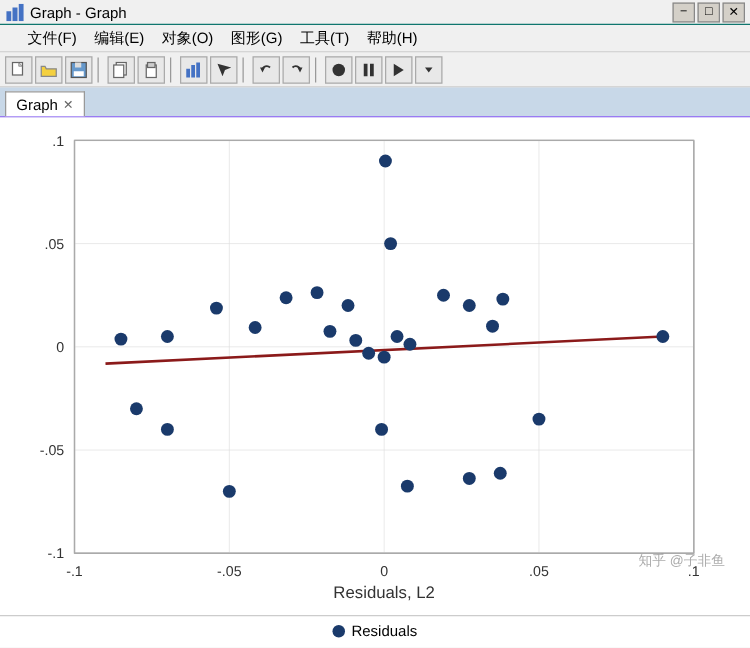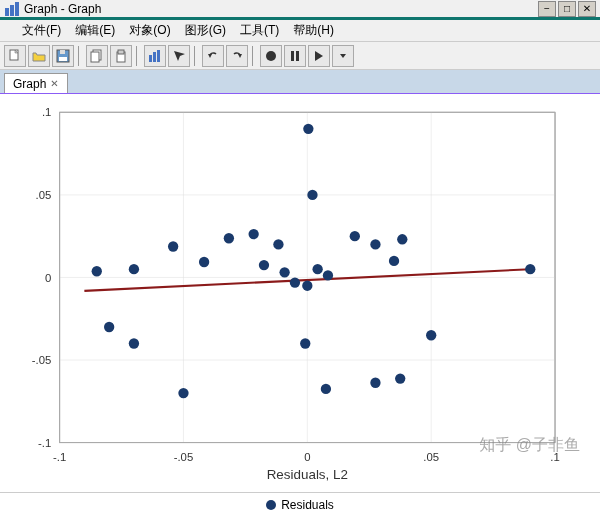--- a/index.html
+++ b/index.html
@@ -5,21 +5,21 @@
     * { margin: 0; padding: 0; box-sizing: border-box; }
     body { font-family: 'SimSun', 'Microsoft YaHei', Arial, sans-serif; font-size: 12px; background: #f0f0f0; width: 600px; height: 518px; overflow: hidden; }
 
     
     .title-bar {
       background: #f0f0f0;
       height: 20px;
       display: flex;
       align-items: center;
       padding: 0 4px;
-      border-bottom: 3px solid #0f766e;
+      border-bottom: 1px solid #0f766e;
       justify-content: space-between;
     }
     .title-bar-left {
       display: flex;
       align-items: center;
       gap: 4px;
     }
     .title-icon {
       width: 16px;
       height: 16px;
@@ -170,21 +170,21 @@
       width: 20px;
       height: 2px;
       background: #8b1a1a;
     }
 
     
     .watermark {
       position: absolute;
       bottom: 36px;
       right: 20px;
-      font-size: 16px;
+      font-size: 11px;
       color: #888;
       opacity: 0.7;
     }
   </style>
 </head>
 <body>
 
 <div class="title-bar">
   <div class="title-bar-left">
     <div class="title-icon">

